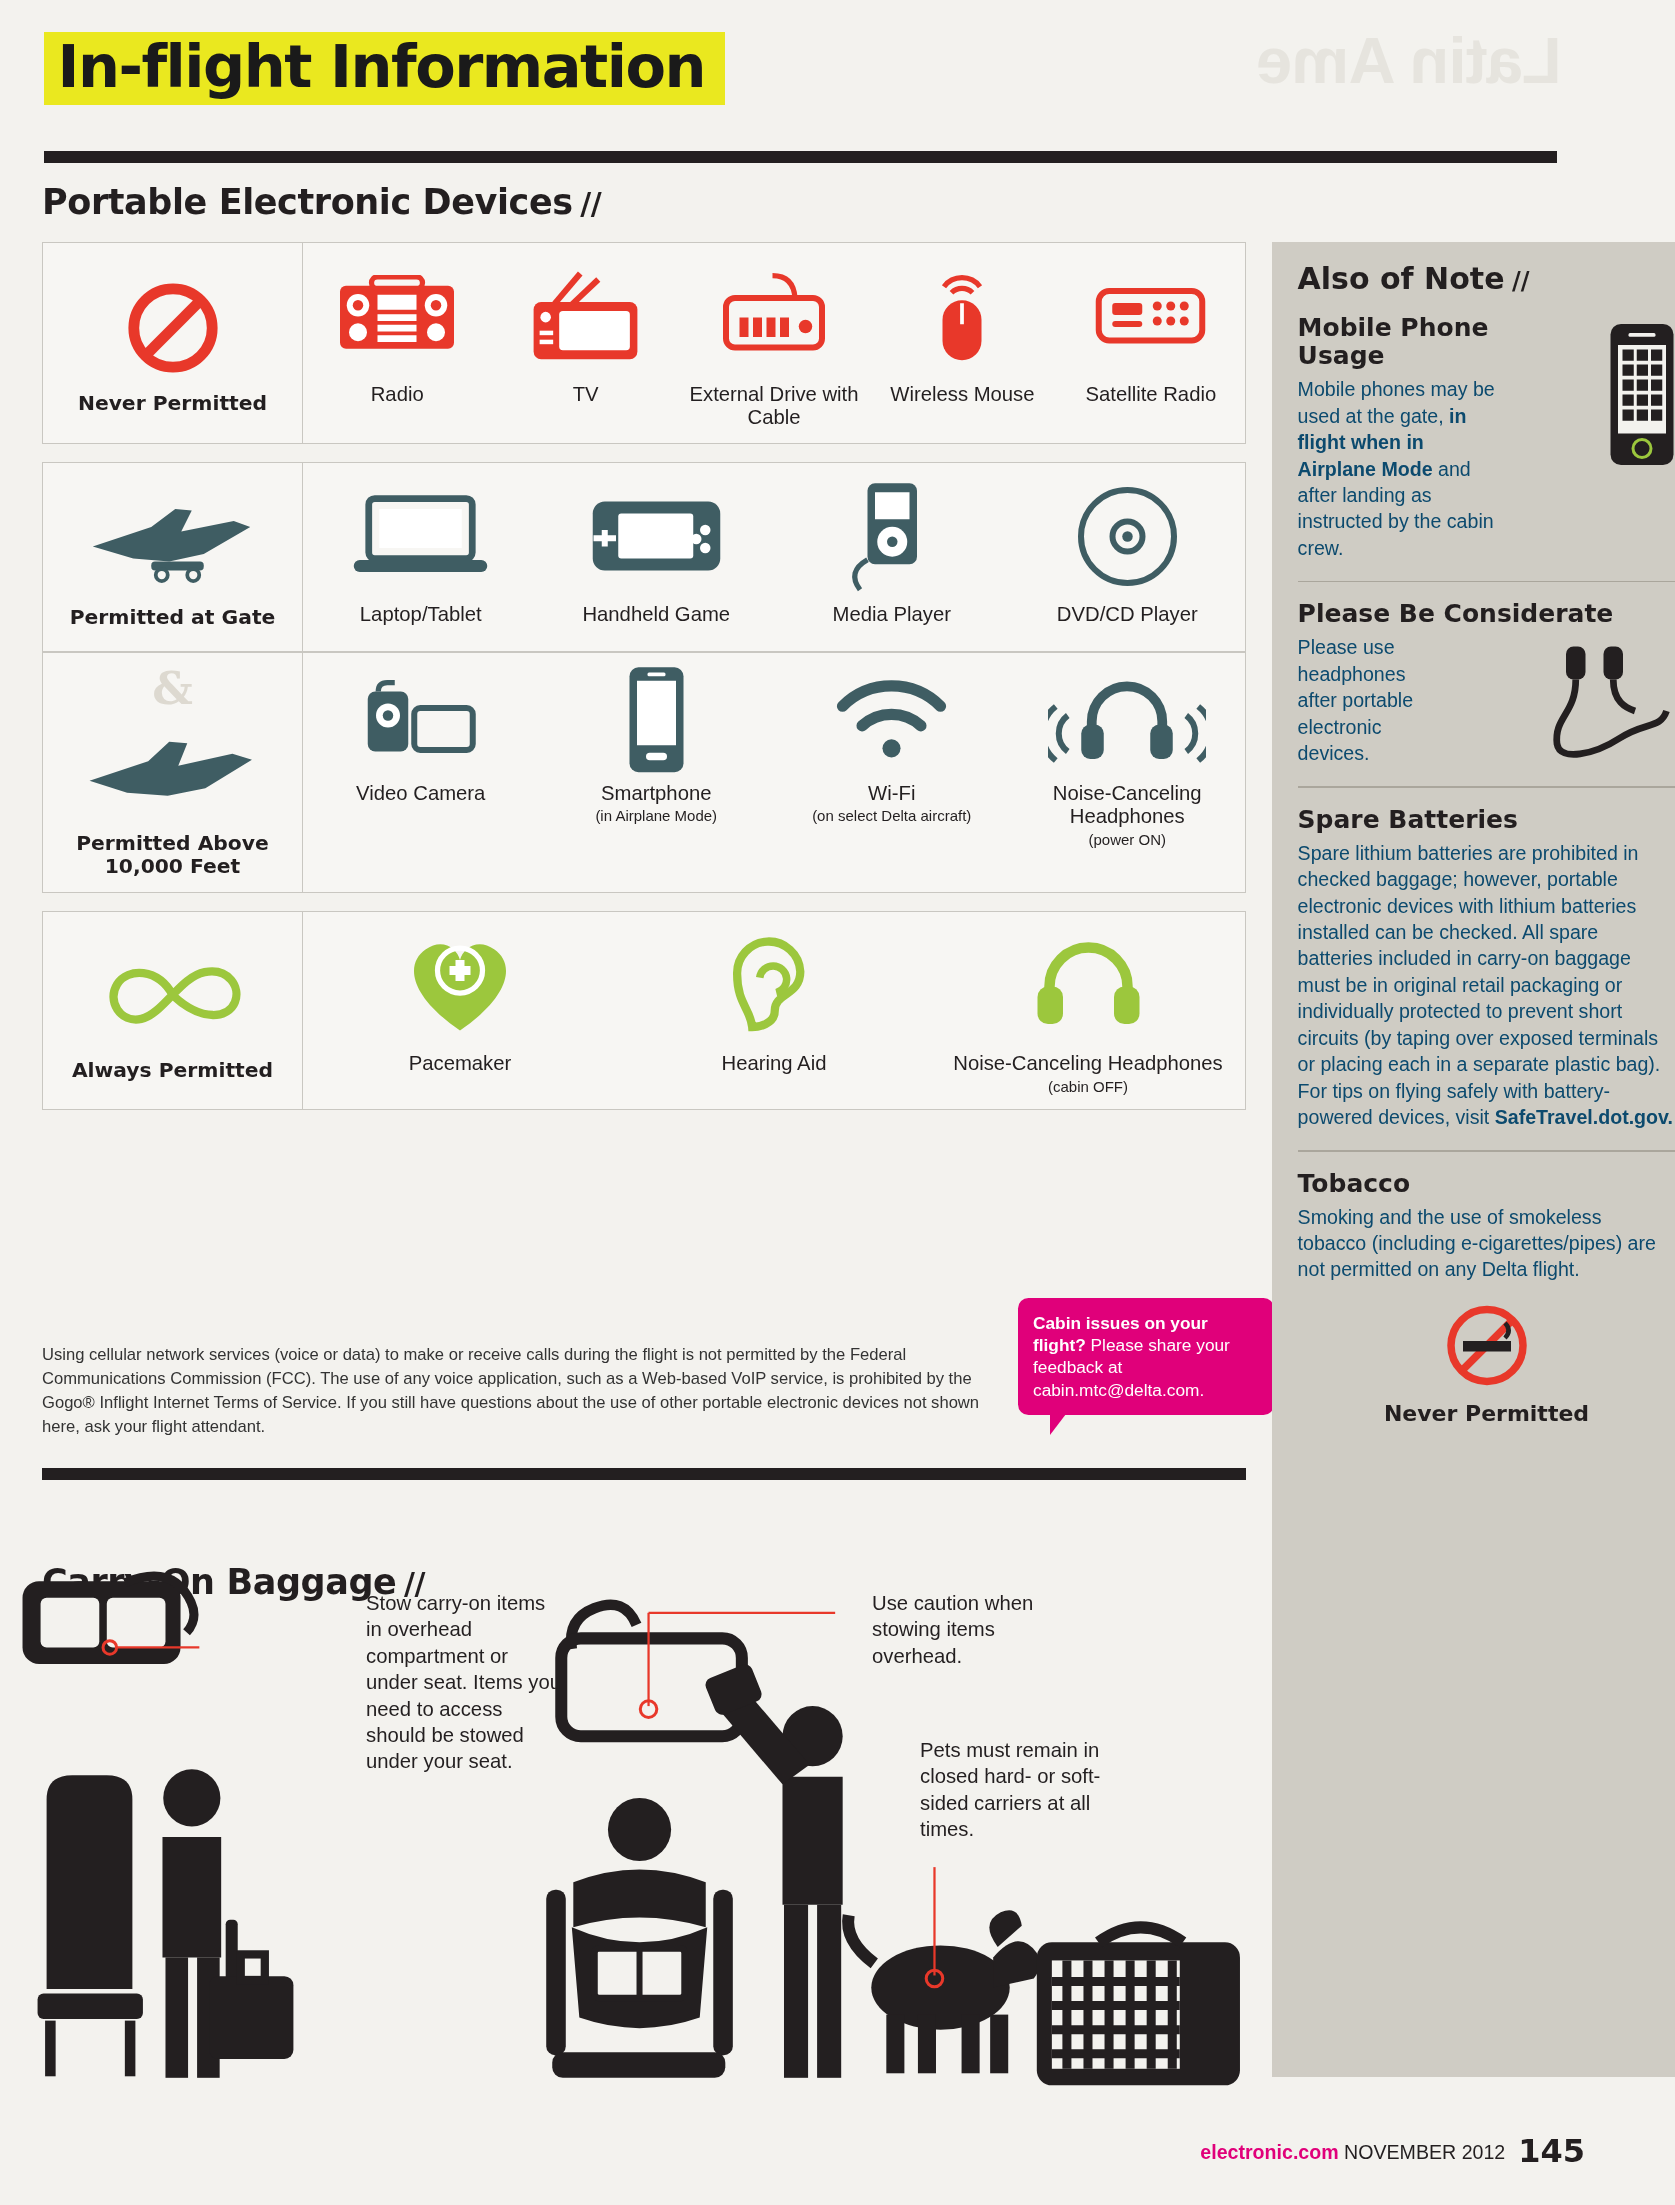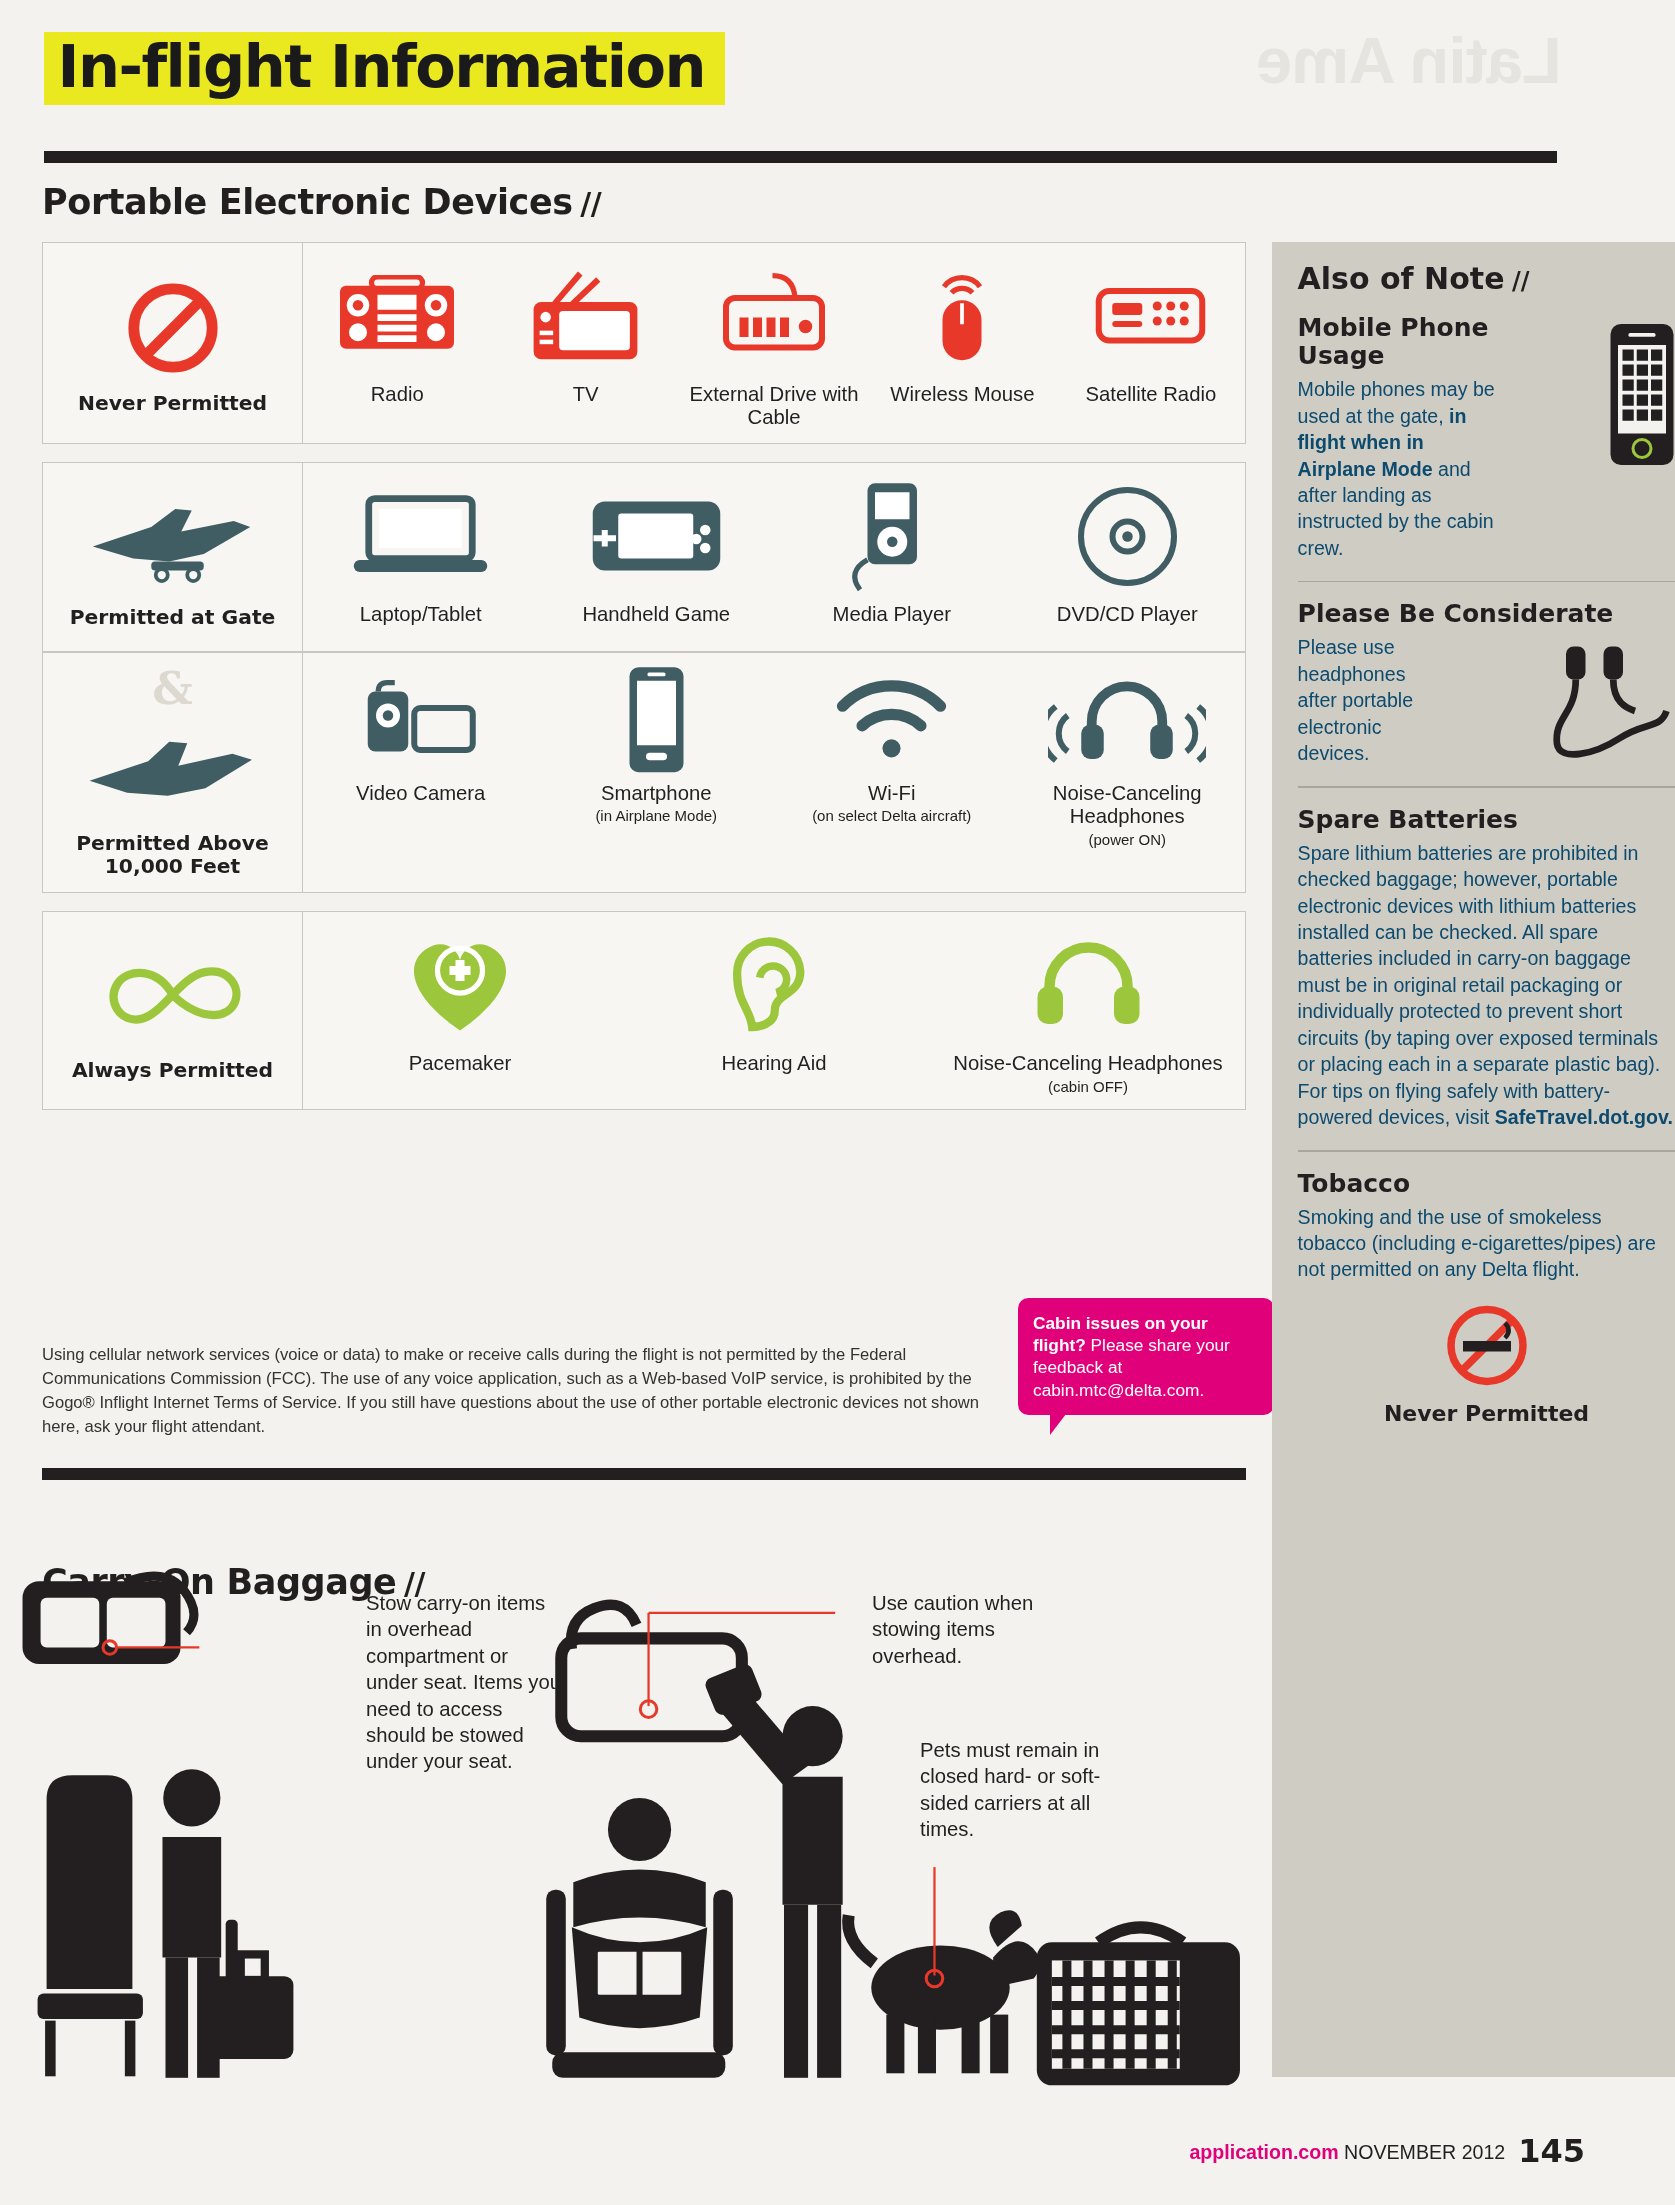--- a/index.html
+++ b/index.html
@@ -593,19 +593,19 @@
             <rect x="48" y="52" width="64" height="14" fill="#231f20"></rect>
             <path d="M104 48 q10 -10 0 -20" fill="none" stroke="#231f20" stroke-width="6"></path>
           </svg>
         </div>
         <div style="font-weight:bold;font-size:22px;margin-top:6px;font-family:'DejaVu Sans',sans-serif;">Never Permitted</div>
       </div>
     </div>
   </div>
 
   <div class="footer">
-    <span class="url">application.com</span>
+    <span class="url">electronic.com</span>
     <span>NOVEMBER 2012</span>
     <span class="pg">145</span>
   </div>
 
 </div>
 
 
 </body></html>

